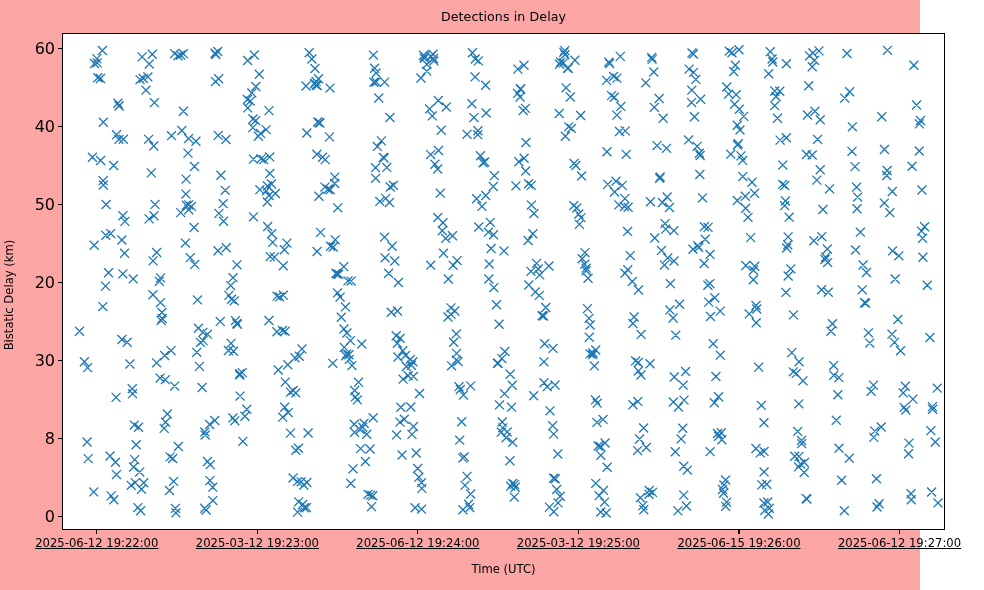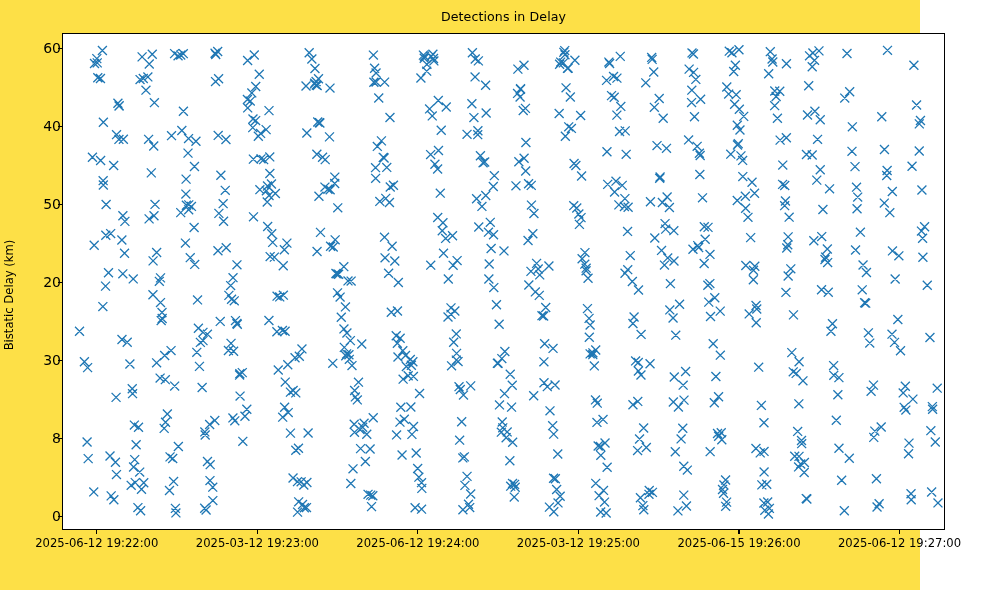--- a/index.html
+++ b/index.html
@@ -15,21 +15,21 @@
     overflow: hidden;
     position: relative;
   }
 
   #figure {
     position: absolute;
     left: 0;
     top: 0;
     width: 920px;
     height: 590px;
-    background: #fde047;
+    background: #fca5a5;
   }
 
   
   #chart-title {
     position: absolute;
     left: 62px;
     top: 9px;
     width: 883px;
     text-align: center;
     font-size: 12.6px;
@@ -76,23 +76,23 @@
   .ytick .tickline {
     position: absolute;
     right: 0px;
     top: -0.6px;
     width: 3.6px;
     height: 1.1px;
     background: #000000;
   }
   .ytick .ticklabel {
     position: absolute;
-    right: 1px;
+    right: 7px;
     top: -8.5px;
-    font-size: 14px;
+    font-size: 16px;
     line-height: 17px;
     color: #000000;
     white-space: nowrap;
   }
 
   #y-axis-label {
     position: absolute;
     left: 0px;
     top: 0px;
     width: 590px;
@@ -130,20 +130,21 @@
   .xtick .ticklabel {
     position: absolute;
     left: 0;
     top: 6px;
     transform: translateX(-50%);
     font-size: 11.6px;
     line-height: 15px;
     color: #000000;
     white-space: nowrap;
     text-align: center;
+    text-decoration: underline;
   }
 
   #x-axis-label {
     position: absolute;
     left: 62px;
     top: 562px;
     width: 883px;
     text-align: center;
     font-size: 11.6px;
     color: #000000;
@@ -220,14 +221,15 @@
       <div class="xtick" style="left: 738.967px;">
         <div class="tickline"></div>
         <div class="ticklabel">2025-06-15 19:26:00</div>
       </div>
       <div class="xtick" style="left: 899.512px;">
         <div class="tickline"></div>
         <div class="ticklabel">2025-06-12 19:27:00</div>
       </div>
     </div>
 
+  <div id="x-axis-label">Time (UTC)</div>
 
 </div>
 
 </body></html>

